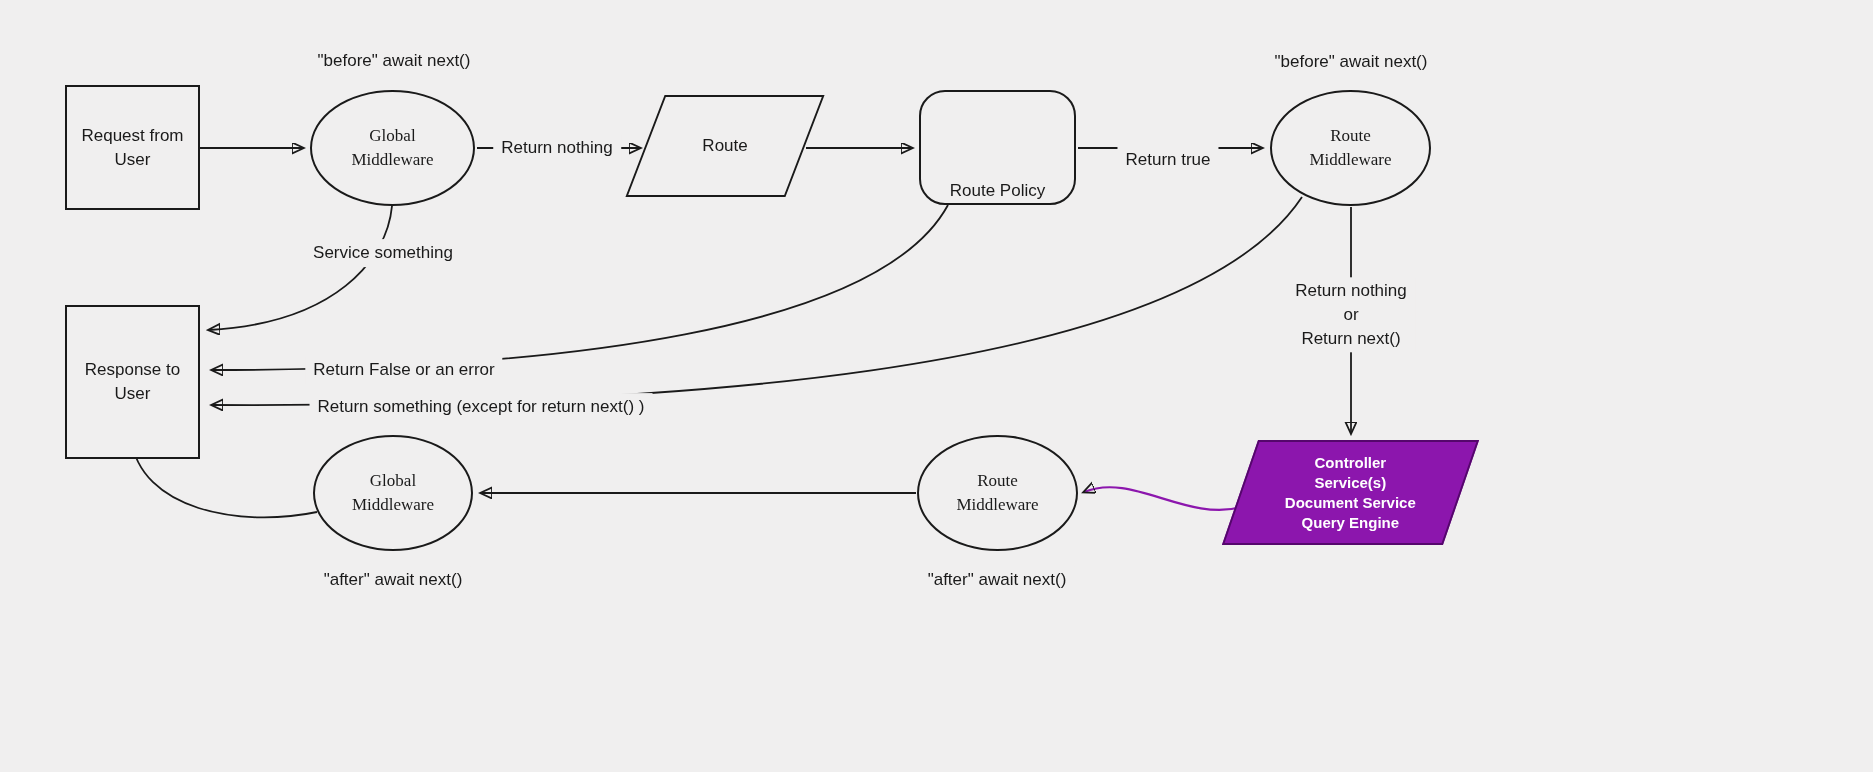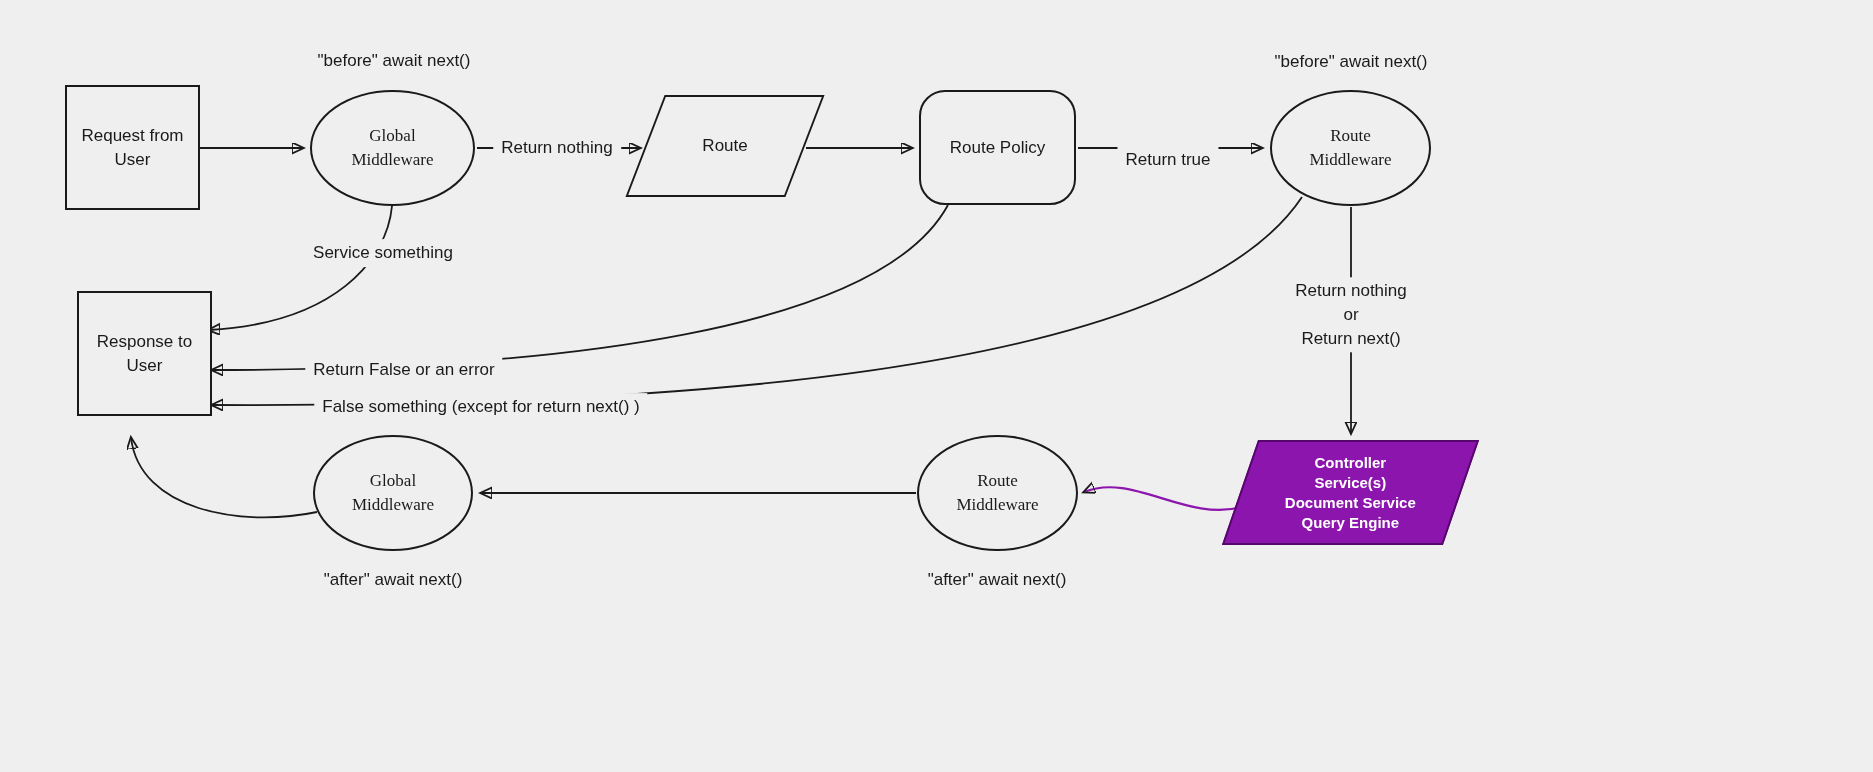--- a/index.html
+++ b/index.html
@@ -63,30 +63,30 @@
 
   <div class="node ellipse" style="left:310px; top:90px; width:165px; height:116px;">
     <span>Global
 Middleware</span>
   </div>
 
   <div class="node para" style="left:645px; top:95px; width:160px; height:102px;">
     <span>Route</span>
   </div>
 
-  <div class="node rounded" style="left:919px; top:90px; width:157px; height:115px;">
+  <div class="node rounded" style="left:919px; top:90px; width:157px; height:115px;align-items:flex-end;">
     <span>Route Policy</span>
   </div>
 
   <div class="node ellipse" style="left:1270px; top:90px; width:161px; height:116px;">
     <span>Route
 Middleware</span>
   </div>
 
-  <div class="node" style="left:65px; top:291px; width:135px; height:125px;margin-left:12px;">
+  <div class="node" style="left:65px; top:305px; width:135px; height:154px;">
     <span>Response to
 User</span>
   </div>
 
   <div class="node para-purple" style="left:1240px; top:440px; width:221px; height:105px;">
     <span>Controller
 Service(s)
 Document Service
 Query Engine</span>
   </div>
@@ -106,21 +106,21 @@
   <div class="elabel" style="left:1351px; top:62px;">"before" await next()</div>
 
   <div class="elabel" style="left:557px; top:148px;">Return nothing</div>
 
   <div class="elabel" style="left:1168px; top:160px;">Return true</div>
 
   <div class="elabel" style="left:383px; top:253px;">Service something</div>
 
   <div class="elabel" style="left:404px; top:370px;text-align:center;">Return False or an error</div>
 
-  <div class="elabel" style="left:481px; top:407px;">False something (except for return next() )</div>
+  <div class="elabel" style="left:481px; top:407px;">Return something (except for return next() )</div>
 
   <div class="elabel" style="left:1351px; top:315px;">Return nothing
 or
 Return next()</div>
 
   <div class="elabel" style="left:393px; top:580px;">"after" await next()</div>
 
   <div class="elabel" style="left:997px; top:580px;">"after" await next()</div>
 
 </div>

